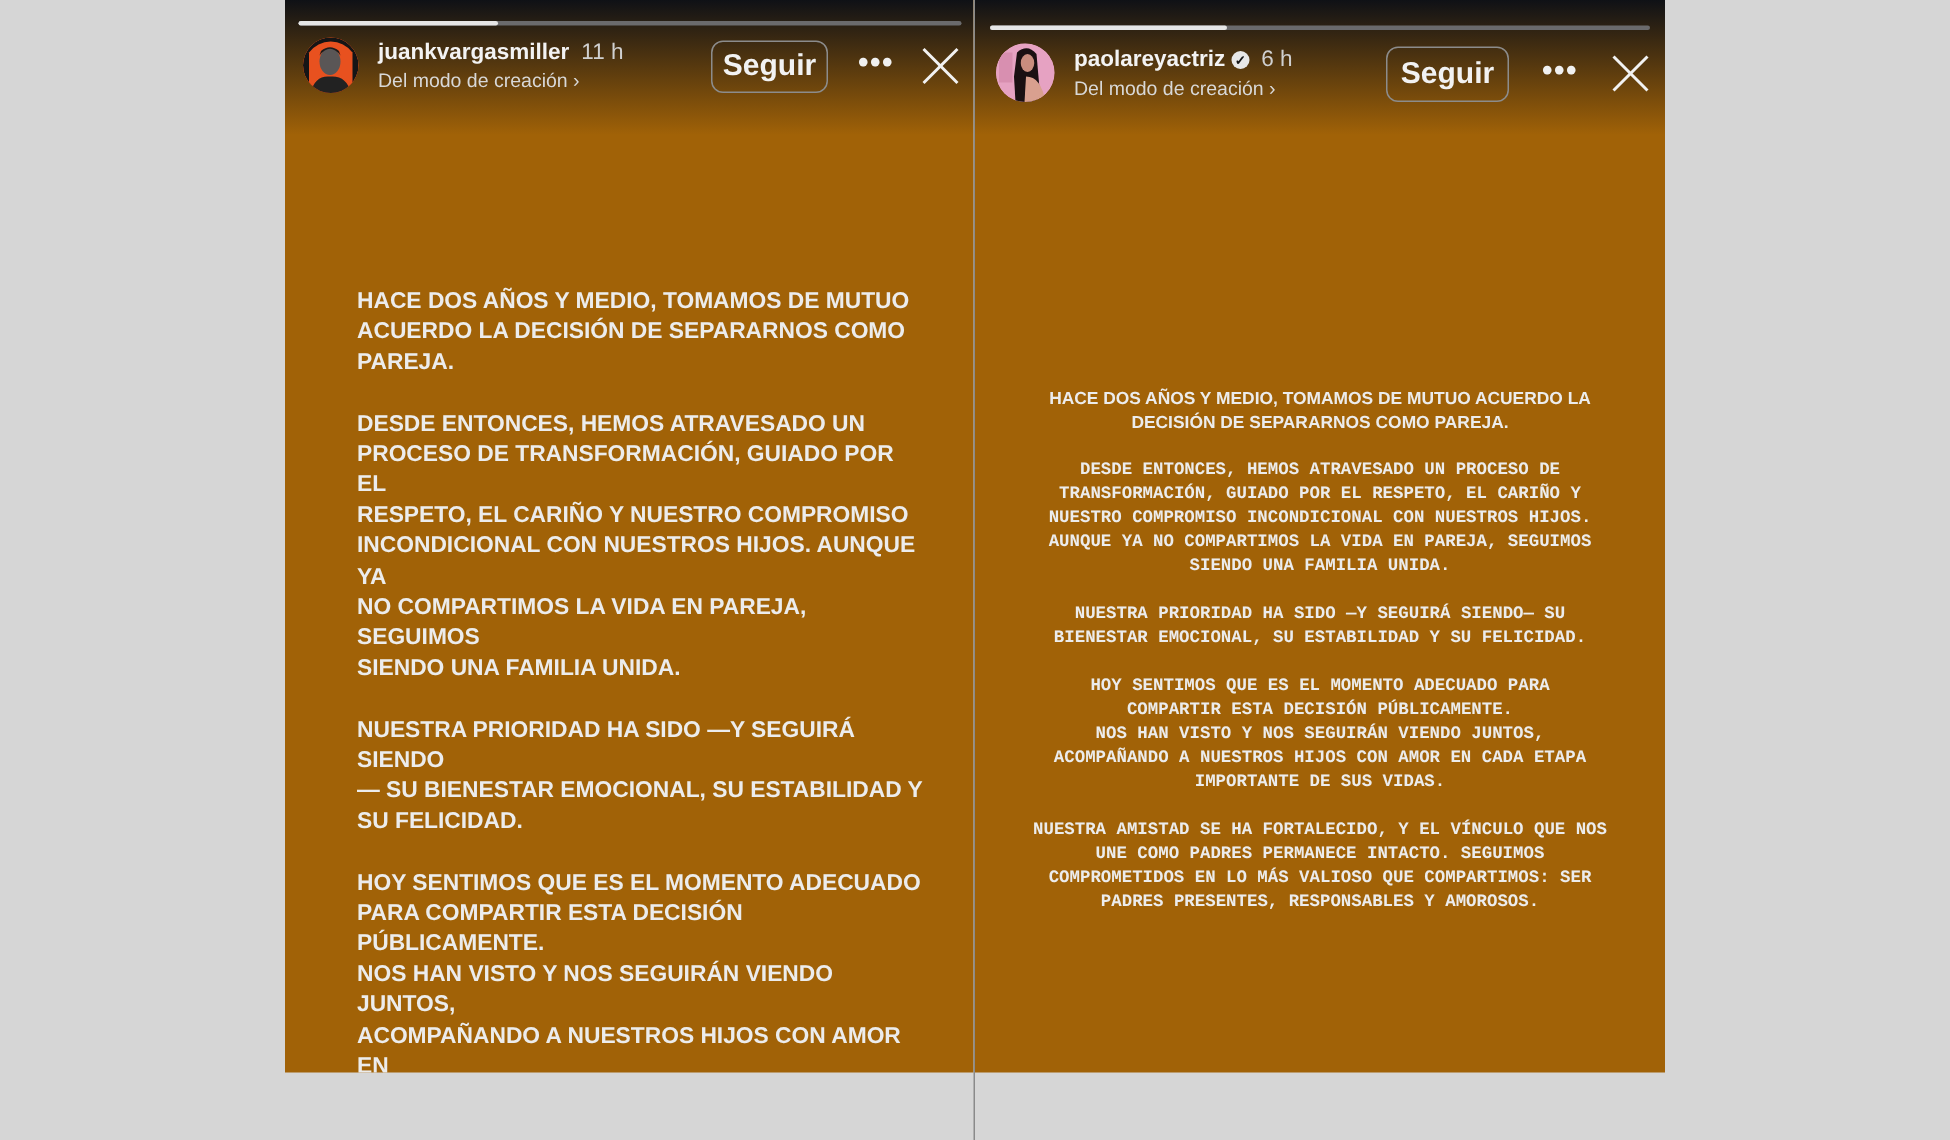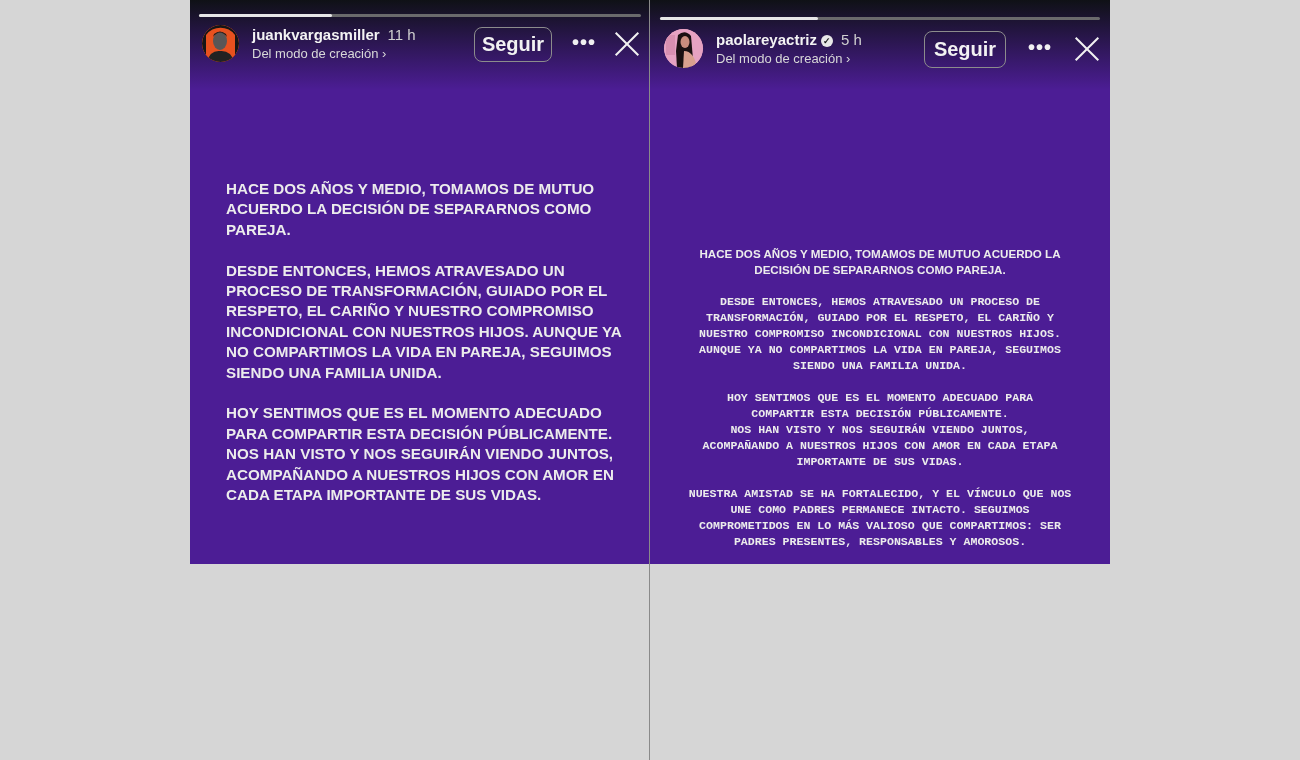--- a/index.html
+++ b/index.html
@@ -1,21 +1,21 @@
 <!DOCTYPE html>
 <html><head>
 <meta charset="utf-8">
 <style>
   html, body { margin:0; padding:0; }
   body {
     width:1300px; height:760px; background:#d6d6d6; position:relative; overflow:hidden;
     font-family:"Liberation Sans", sans-serif;
   }
   .story {
-    position:absolute; top:0; height:564px; background:#4c1d95; overflow:hidden;
+    position:absolute; top:0; height:715px; background:#a16207; overflow:hidden;
   }
   #story-left { left:190px; width:459px; }
   #story-right { left:650px; width:460px; }
   .divider { position:absolute; left:649px; top:0; width:1px; height:760px; background:#8a8a8a; }
   .topshade { position:absolute; left:0; top:0; right:0; height:90px;
     background:linear-gradient(#0f1116, rgba(21,21,22,0)); }
   .progress {
     position:absolute; height:3px; background:#6a6a6c; border-radius:2px;
   }
   .progress .fill { height:100%; background:#e6e6e6; border-radius:2px; }
@@ -31,21 +31,21 @@
   .dots { position:absolute; color:#f0f0f0; font-size:20px; font-weight:bold; letter-spacing:1px; }
   .close { position:absolute; width:26px; height:26px; }
   .close:before, .close:after {
     content:""; position:absolute; left:12px; top:-3px; width:2px; height:32px; background:#f2f2f2;
   }
   .close:before { transform:rotate(45deg); }
   .close:after { transform:rotate(-45deg); }
   .verified { display:inline-block; width:12px; height:12px; border-radius:50%; background:#e8e8e8;
     color:#151516; font-size:9px; line-height:12px; text-align:center; margin-left:4px; vertical-align:1px; }
   .msg { position:absolute; color:#ececec; font-weight:bold; text-transform:uppercase; }
-  .msg p { margin:4px; white-space:pre-line; }
+  .msg p { margin:16px; white-space:pre-line; }
   #story-left .msg { left:32px; width:410px; font-size:15.2px; line-height:20.4px; text-align:left; }
   #story-left .msg p + p { margin-top:20.4px; }
   #story-right .msg { left:18px; width:424px; font-size:11.6px; line-height:16px; text-align:center; }
   #story-right .msg p + p { margin-top:16px;font-family:Liberation Mono, monospace; }
 </style>
 </head>
 <body>
 
 <div class="story" id="story-left">
   <div class="topshade"></div>
@@ -72,20 +72,23 @@
   <div class="msg" style="top:175px;">
     <p>HACE DOS AÑOS Y MEDIO, TOMAMOS DE MUTUO
 ACUERDO LA DECISIÓN DE SEPARARNOS COMO
 PAREJA.</p>
     <p>DESDE ENTONCES, HEMOS ATRAVESADO UN
 PROCESO DE TRANSFORMACIÓN, GUIADO POR EL
 RESPETO, EL CARIÑO Y NUESTRO COMPROMISO
 INCONDICIONAL CON NUESTROS HIJOS. AUNQUE YA
 NO COMPARTIMOS LA VIDA EN PAREJA, SEGUIMOS
 SIENDO UNA FAMILIA UNIDA.</p>
+    <p>NUESTRA PRIORIDAD HA SIDO —Y SEGUIRÁ SIENDO
+— SU BIENESTAR EMOCIONAL, SU ESTABILIDAD Y
+SU FELICIDAD.</p>
     <p>HOY SENTIMOS QUE ES EL MOMENTO ADECUADO
 PARA COMPARTIR ESTA DECISIÓN PÚBLICAMENTE.
 NOS HAN VISTO Y NOS SEGUIRÁN VIENDO JUNTOS,
 ACOMPAÑANDO A NUESTROS HIJOS CON AMOR EN
 CADA ETAPA IMPORTANTE DE SUS VIDAS.</p>
   </div>
 </div>
 
 <div class="divider"></div>
 
@@ -97,35 +100,37 @@
   <div class="avatar" style="left:14px; top:29px; width:39px; height:39px; background:#e9a3c4;">
     <svg width="39" height="39" viewBox="0 0 39 39">
       <circle cx="19.5" cy="19.5" r="19.5" fill="#e6a2c2"></circle>
       <rect x="2" y="6" width="9" height="20" fill="#d88fb0"></rect>
       <path d="M14 6 Q21 0 27 7 L29 30 L27 39 L13 39 L12 22 Z" fill="#1a1012"></path>
       <ellipse cx="21" cy="13" rx="4.5" ry="6" fill="#c98d7e"></ellipse>
       <path d="M20 22 Q30 22 33 39 L19 39 Z" fill="#d9a08f"></path>
     </svg>
   </div>
   <div class="uname" style="left:66px; top:31px;">
-    <span>paolareyactriz</span><span class="verified">✓</span><span class="time">5 h</span>
+    <span>paolareyactriz</span><span class="verified">✓</span><span class="time">6 h</span>
   </div>
   <div class="sub" style="left:66px; top:51px;">Del modo de creación ›</div>
   <div class="follow-btn" style="left:274px; top:31px; width:82px; height:37px;">Seguir</div>
   <div class="dots" style="left:378px; top:36px;">•••</div>
   <div class="close" style="left:424px; top:36px;"></div>
 
   <div class="msg" style="top:242px;">
     <p>HACE DOS AÑOS Y MEDIO, TOMAMOS DE MUTUO ACUERDO LA
 DECISIÓN DE SEPARARNOS COMO PAREJA.</p>
     <p>DESDE ENTONCES, HEMOS ATRAVESADO UN PROCESO DE
 TRANSFORMACIÓN, GUIADO POR EL RESPETO, EL CARIÑO Y
 NUESTRO COMPROMISO INCONDICIONAL CON NUESTROS HIJOS.
 AUNQUE YA NO COMPARTIMOS LA VIDA EN PAREJA, SEGUIMOS
 SIENDO UNA FAMILIA UNIDA.</p>
+    <p>NUESTRA PRIORIDAD HA SIDO —Y SEGUIRÁ SIENDO— SU
+BIENESTAR EMOCIONAL, SU ESTABILIDAD Y SU FELICIDAD.</p>
     <p>HOY SENTIMOS QUE ES EL MOMENTO ADECUADO PARA
 COMPARTIR ESTA DECISIÓN PÚBLICAMENTE.
 NOS HAN VISTO Y NOS SEGUIRÁN VIENDO JUNTOS,
 ACOMPAÑANDO A NUESTROS HIJOS CON AMOR EN CADA ETAPA
 IMPORTANTE DE SUS VIDAS.</p>
     <p>NUESTRA AMISTAD SE HA FORTALECIDO, Y EL VÍNCULO QUE NOS
 UNE COMO PADRES PERMANECE INTACTO. SEGUIMOS
 COMPROMETIDOS EN LO MÁS VALIOSO QUE COMPARTIMOS: SER
 PADRES PRESENTES, RESPONSABLES Y AMOROSOS.</p>
   </div>

